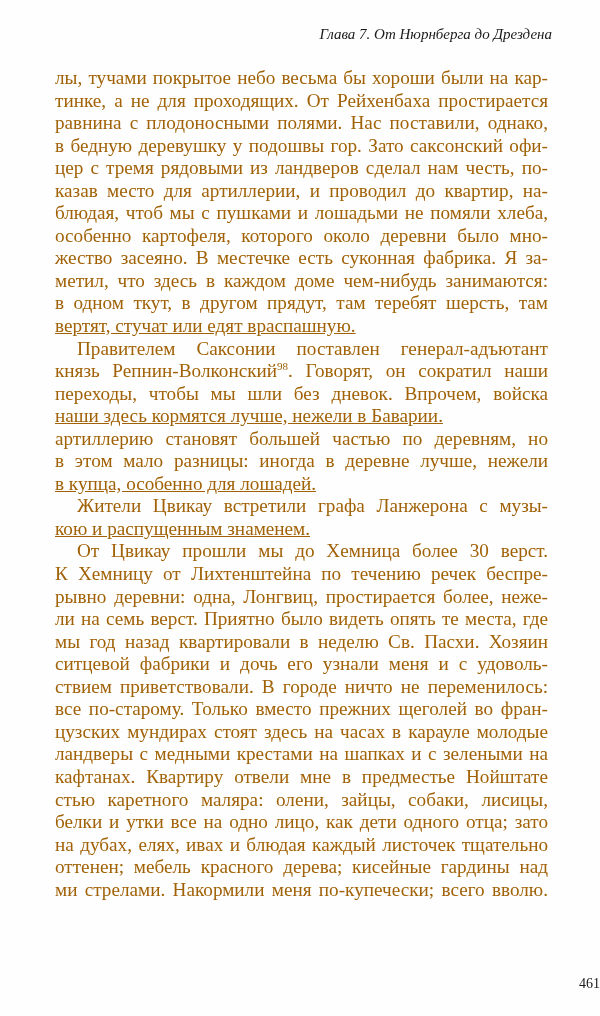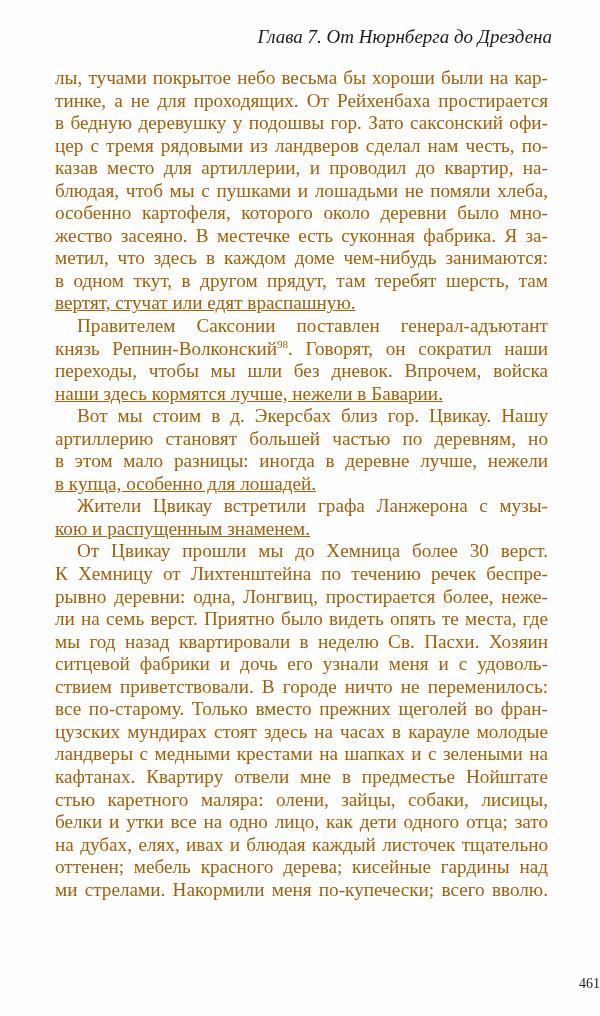--- a/index.html
+++ b/index.html
@@ -1,21 +1,21 @@
 <!DOCTYPE html>
 <html><head>
 <meta charset="utf-8">
 <style>
   html, body { margin: 0; padding: 0; background: #ffffff; }
   body { width: 600px; height: 1016px; position: relative; overflow: hidden; color: #1a1a1a; }
   .page { position: absolute; left: 0; top: 0; width: 600px; height: 1016px; background: #fefefe; }
   .running-head {
     position: absolute; right: 48px; top: 26px;
     font-family: "Liberation Serif", "DejaVu Serif", serif;
-    font-style: italic; font-size: 19px; color: #1a1a1a; white-space: nowrap;
+    font-style: italic; font-size: 15px; color: #1a1a1a; white-space: nowrap;
   }
   .body-text {
     position: absolute; left: 55px; top: 67px; width: 493px;
     font-family: "Liberation Serif", "DejaVu Serif", serif;
     font-size: 19.2px; line-height: 22.55px; color: #a16207;
   }
   .line { display: block; white-space: nowrap; text-align: justify; text-align-last: justify; height: 22.55px; overflow: visible; }
   .line.last { text-align-last: left; text-decoration: underline; }
   .line.indent { padding-left: 22px; }
   sup.fn { font-size: 11px; line-height: 0; vertical-align: 7px; }
@@ -25,34 +25,34 @@
   }
 </style>
 </head>
 <body>
 
 <div class="page">
   <div class="running-head">Глава 7. От Нюрнберга до Дрездена</div>
   <div class="body-text" id="body-text">
       <span class="line">лы, тучами покрытое небо весьма бы хороши были на кар-</span>
       <span class="line">тинке, а не для проходящих. От Рейхенбаха простирается</span>
+      <span class="line">равнина с плодоносными полями. Нас поставили, однако,</span>
       <span class="line">в бедную деревушку у подошвы гор. Зато саксонский офи-</span>
       <span class="line">цер с тремя рядовыми из ландверов сделал нам честь, по-</span>
       <span class="line">казав место для артиллерии, и проводил до квартир, на-</span>
       <span class="line">блюдая, чтоб мы с пушками и лошадьми не помяли хлеба,</span>
       <span class="line">особенно картофеля, которого около деревни было мно-</span>
       <span class="line">жество засеяно. В местечке есть суконная фабрика. Я за-</span>
       <span class="line">метил, что здесь в каждом доме чем-нибудь занимаются:</span>
       <span class="line">в одном ткут, в другом прядут, там теребят шерсть, там</span>
       <span class="line last">вертят, стучат или едят враспашную.</span>
       <span class="line indent">Правителем Саксонии поставлен генерал-адъютант</span>
       <span class="line"><span>князь Репнин-Волконский</span><sup class="fn">98</sup><span>. Говорят, он сократил наши</span></span>
       <span class="line">переходы, чтобы мы шли без дневок. Впрочем, войска</span>
       <span class="line last">наши здесь кормятся лучше, нежели в Баварии.</span>
-      <span class="line indent">Вот мы стоим в д. Экерсбах близ гор. Цвикау. Нашу</span>
       <span class="line">артиллерию становят большей частью по деревням, но</span>
       <span class="line">в этом мало разницы: иногда в деревне лучше, нежели</span>
       <span class="line last">в купца, особенно для лошадей.</span>
       <span class="line indent">Жители Цвикау встретили графа Ланжерона с музы-</span>
       <span class="line last">кою и распущенным знаменем.</span>
       <span class="line indent">От Цвикау прошли мы до Хемница более 30 верст.</span>
       <span class="line">К Хемницу от Лихтенштейна по течению речек беспре-</span>
       <span class="line">рывно деревни: одна, Лонгвиц, простирается более, неже-</span>
       <span class="line">ли на семь верст. Приятно было видеть опять те места, где</span>
       <span class="line">мы год назад квартировали в неделю Св. Пасхи. Хозяин</span>

